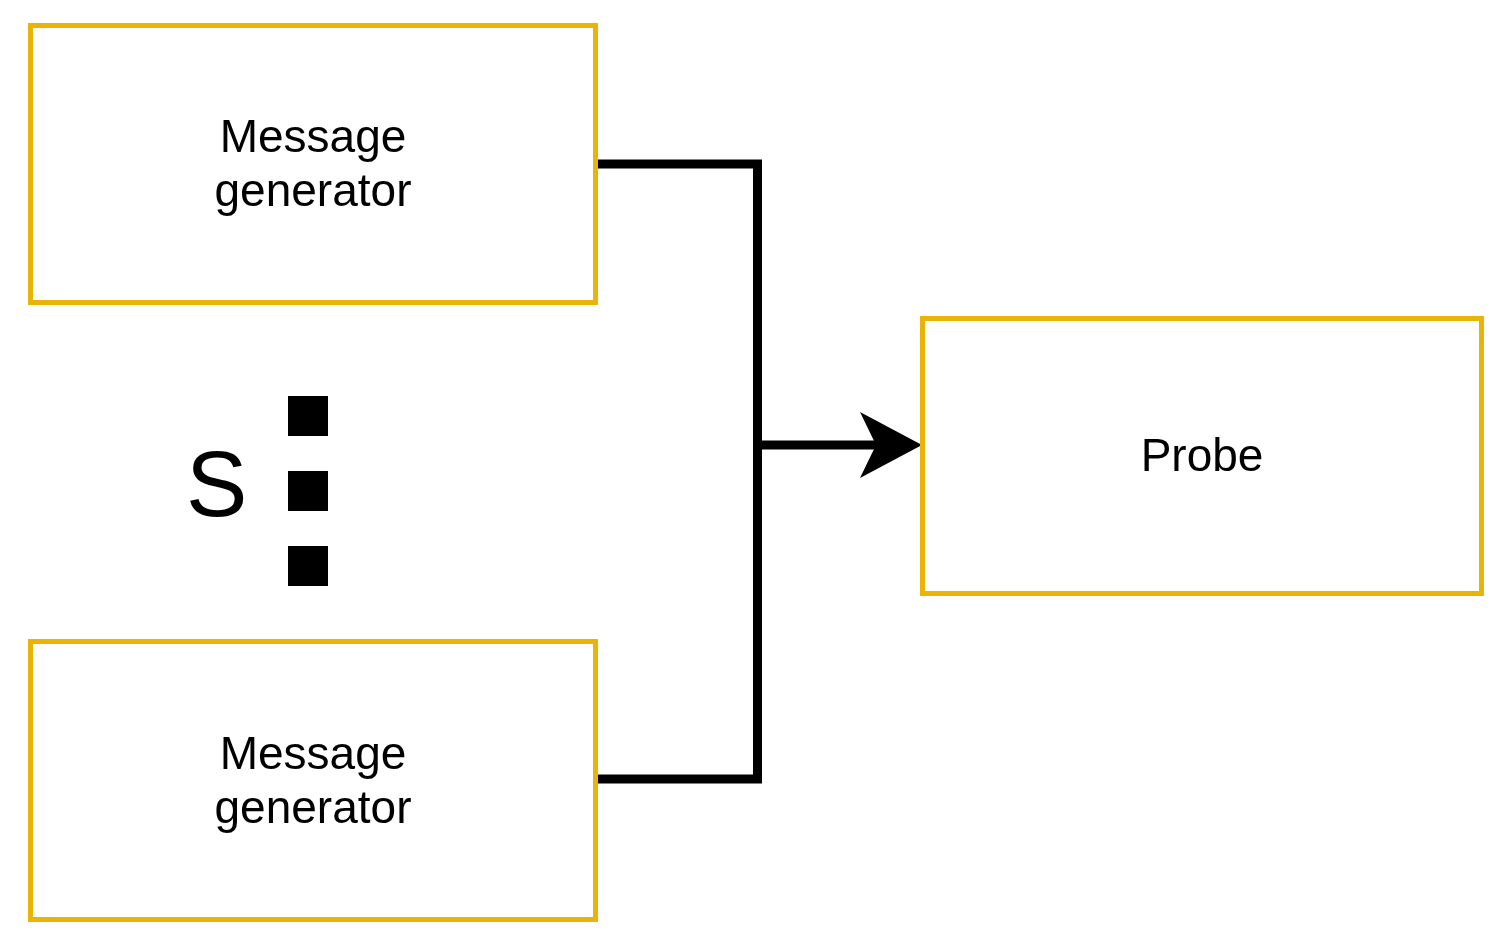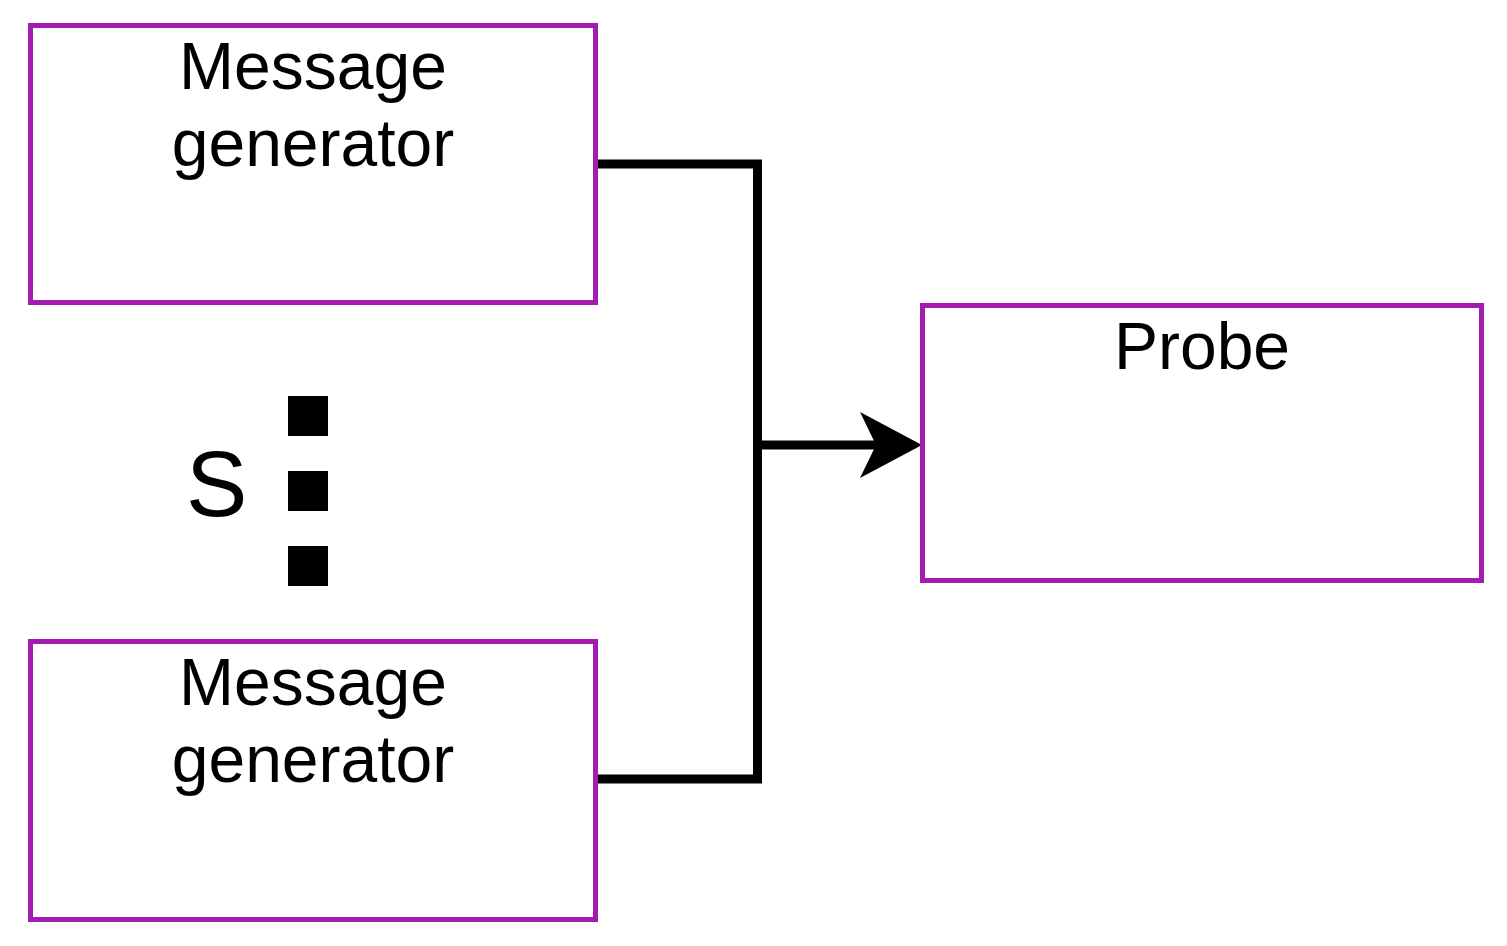--- a/index.html
+++ b/index.html
@@ -8,34 +8,34 @@
     position: relative;
     width: 1507px;
     height: 946px;
     background: #ffffff;
     overflow: hidden;
     font-family: "Liberation Sans", sans-serif;
   }
   .node {
     position: absolute;
     background: #ffffff;
-    border: 5px solid #a21caf;
+    border: 5px solid #eab308;
     display: flex;
-    align-items: flex-start;
+    align-items: center;
     justify-content: center;
     text-align: center;
     color: #000000;
-    font-size: 66px;
+    font-size: 46px;
     line-height: 1.17;
     white-space: pre-line;
     letter-spacing: 0px;
   }
   #node-generator-top    { left: 28px;  top: 23px;  width: 570px; height: 282px; }
   #node-generator-bottom { left: 28px;  top: 639px; width: 570px; height: 283px; }
-  #node-probe            { left: 920px; top: 303px; width: 564px; height: 280px; }
+  #node-probe            { left: 920px; top: 316px; width: 564px; height: 280px; }
 
   .wires {
     position: absolute;
     left: 0; top: 0;
     width: 1507px;
     height: 946px;
     pointer-events: none;
   }
 
   .s-label {

